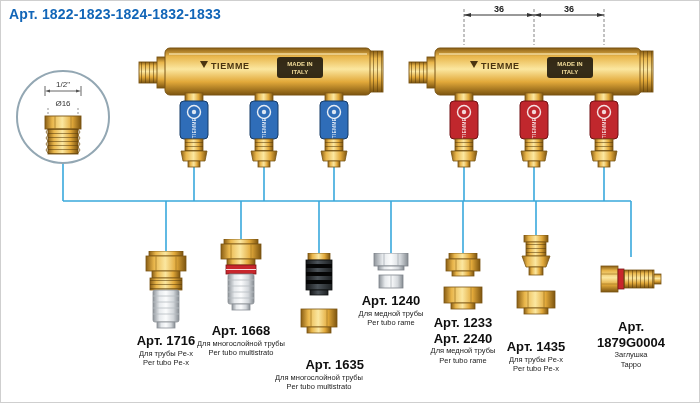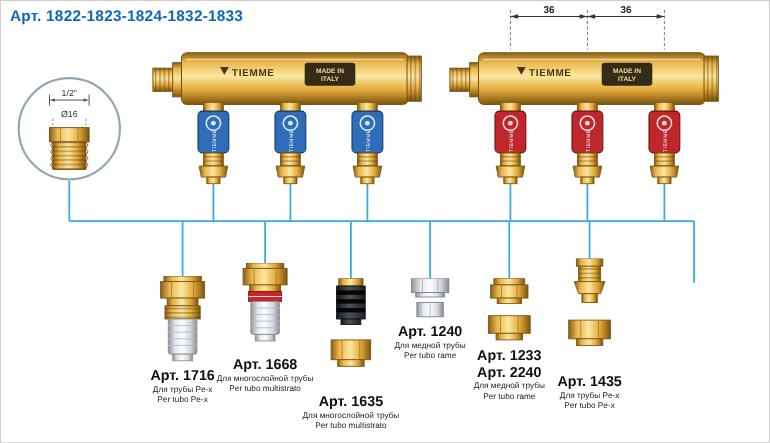--- a/index.html
+++ b/index.html
@@ -257,21 +257,21 @@
       <rect x="9" y="7" width="26" height="30" fill="url(#darkH)" stroke="#0e0f10" stroke-width="0.8"></rect>
       <rect x="9" y="11" width="26" height="4" fill="#050505"></rect>
       <rect x="9" y="19" width="26" height="4" fill="#050505"></rect>
       <rect x="9" y="27" width="26" height="4" fill="#050505"></rect>
       <rect x="13" y="37" width="18" height="5" fill="url(#darkH)" stroke="#0e0f10" stroke-width="0.8"></rect>
       <rect x="4" y="56" width="36" height="18" fill="url(#brassH)" stroke="#7a5515" stroke-width="0.8"></rect>
       <line x1="14" y1="56" x2="14" y2="74" stroke="#a87e28" stroke-width="0.8"></line>
       <line x1="30" y1="56" x2="30" y2="74" stroke="#a87e28" stroke-width="0.8"></line>
       <rect x="10" y="74" width="24" height="6" fill="url(#brassH)" stroke="#7a5515" stroke-width="0.8"></rect>
     </svg>
-    <div class="art" style="margin-top:20px;">Арт. 1635</div>
+    <div class="art" style="margin-top:20px;text-align:right;">Арт. 1635</div>
     <div class="desc">Для многослойной трубы</div>
     <div class="desc">Per tubo multistrato</div>
   </div>
 
   <div class="fitting" style="left:345px; top:252px; width:90px;">
     <svg viewBox="0 0 44 36" width="44" height="36">
       <rect x="5" y="0" width="34" height="13" fill="url(#steelH)" stroke="#7d838a" stroke-width="0.8"></rect>
       <line x1="15" y1="0" x2="15" y2="13" stroke="#aab0b6" stroke-width="0.8"></line>
       <line x1="29" y1="0" x2="29" y2="13" stroke="#aab0b6" stroke-width="0.8"></line>
       <rect x="9" y="13" width="26" height="4" fill="url(#steelH)" stroke="#7d838a" stroke-width="0.8"></rect>
@@ -311,14 +311,28 @@
       <rect x="4" y="56" width="38" height="17" fill="url(#brassH)" stroke="#7a5515" stroke-width="0.8"></rect>
       <line x1="15" y1="56" x2="15" y2="73" stroke="#a87e28" stroke-width="0.8"></line>
       <line x1="31" y1="56" x2="31" y2="73" stroke="#a87e28" stroke-width="0.8"></line>
       <rect x="11" y="73" width="24" height="6" fill="url(#brassH)" stroke="#7a5515" stroke-width="0.8"></rect>
     </svg>
     <div class="art" style="margin-top:24px;">Арт. 1435</div>
     <div class="desc">Для трубы Pe-x</div>
     <div class="desc">Per tubo Pe-x</div>
   </div>
 
+  <div class="fitting" style="left:585px; top:256px; width:90px;">
+    <svg viewBox="0 0 64 44" width="64" height="44">
+      <rect x="2" y="9" width="17" height="26" fill="url(#brass)" stroke="#7a5515" stroke-width="0.8"></rect>
+      <line x1="2" y1="17" x2="19" y2="17" stroke="#a87e28" stroke-width="0.8"></line>
+      <line x1="2" y1="27" x2="19" y2="27" stroke="#a87e28" stroke-width="0.8"></line>
+      <rect x="19" y="12" width="6" height="20" fill="#c8262c" stroke="#7e1418" stroke-width="0.8"></rect>
+      <rect x="25" y="13" width="30" height="18" fill="url(#brass)" stroke="#7a5515" stroke-width="0.8"></rect>
+      <rect x="25" y="13" width="30" height="18" fill="url(#vlines)"></rect>
+      <rect x="55" y="17" width="7" height="10" fill="url(#brass)" stroke="#7a5515" stroke-width="0.8"></rect>
+    </svg>
+    <div class="art" style="margin-top:18px;">Арт. 1879G0004</div>
+    <div class="desc">Заглушка</div>
+    <div class="desc">Tappo</div>
+  </div>
 
 </div>
 
 </body></html>

